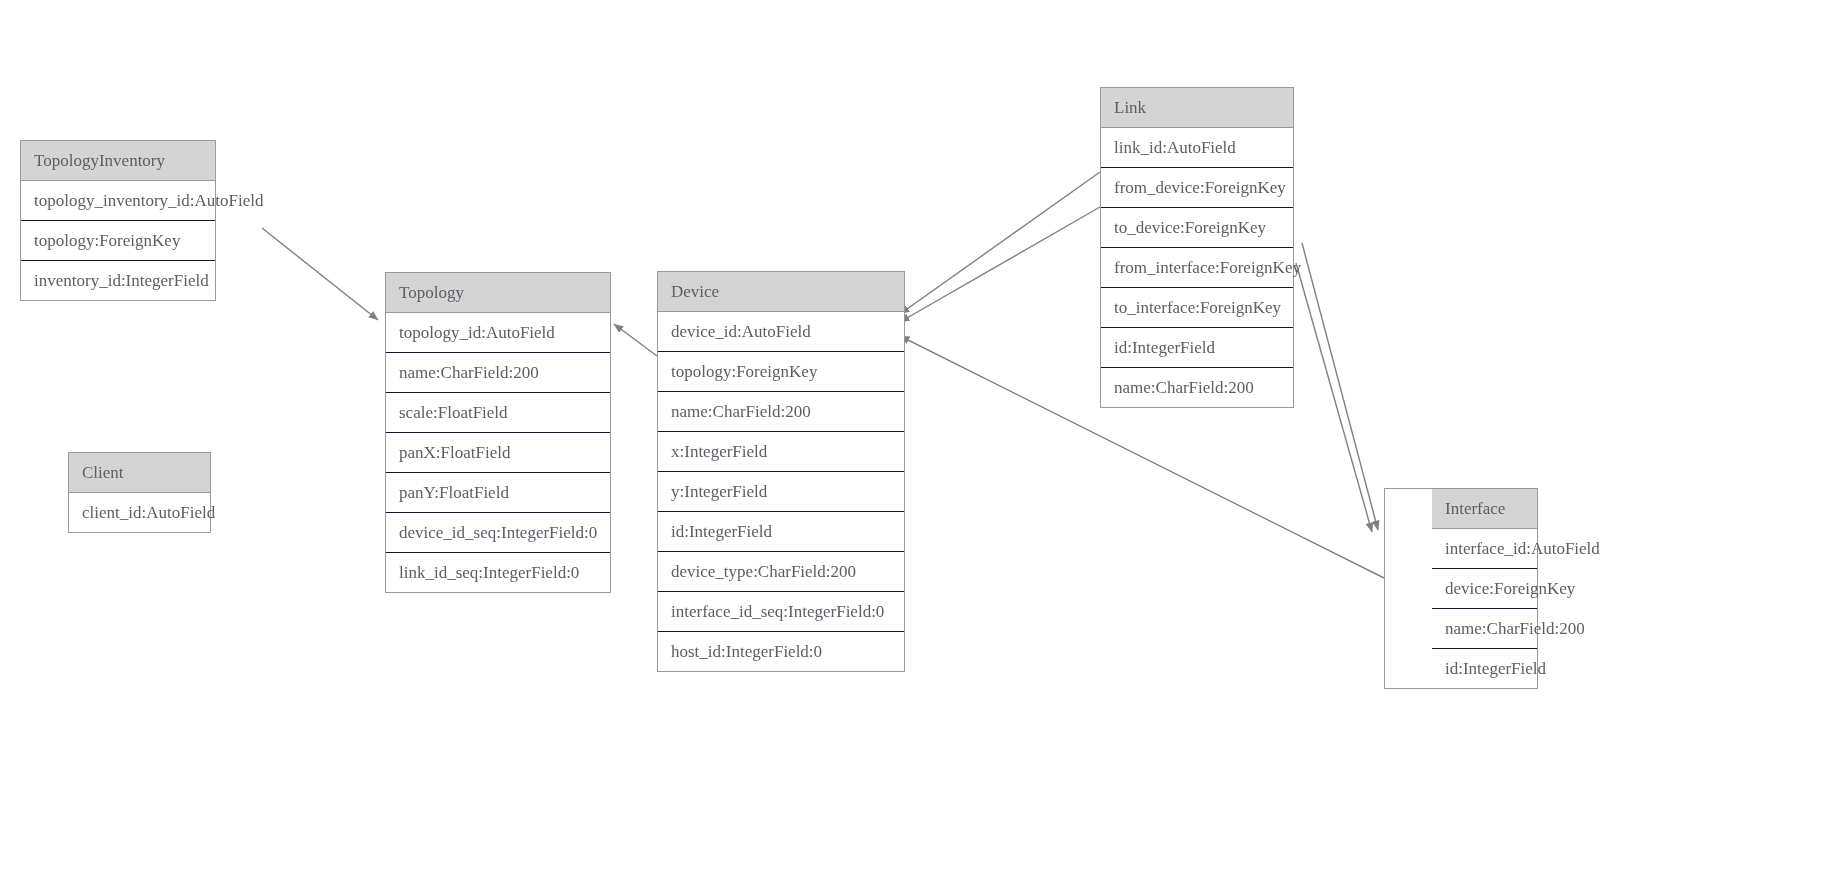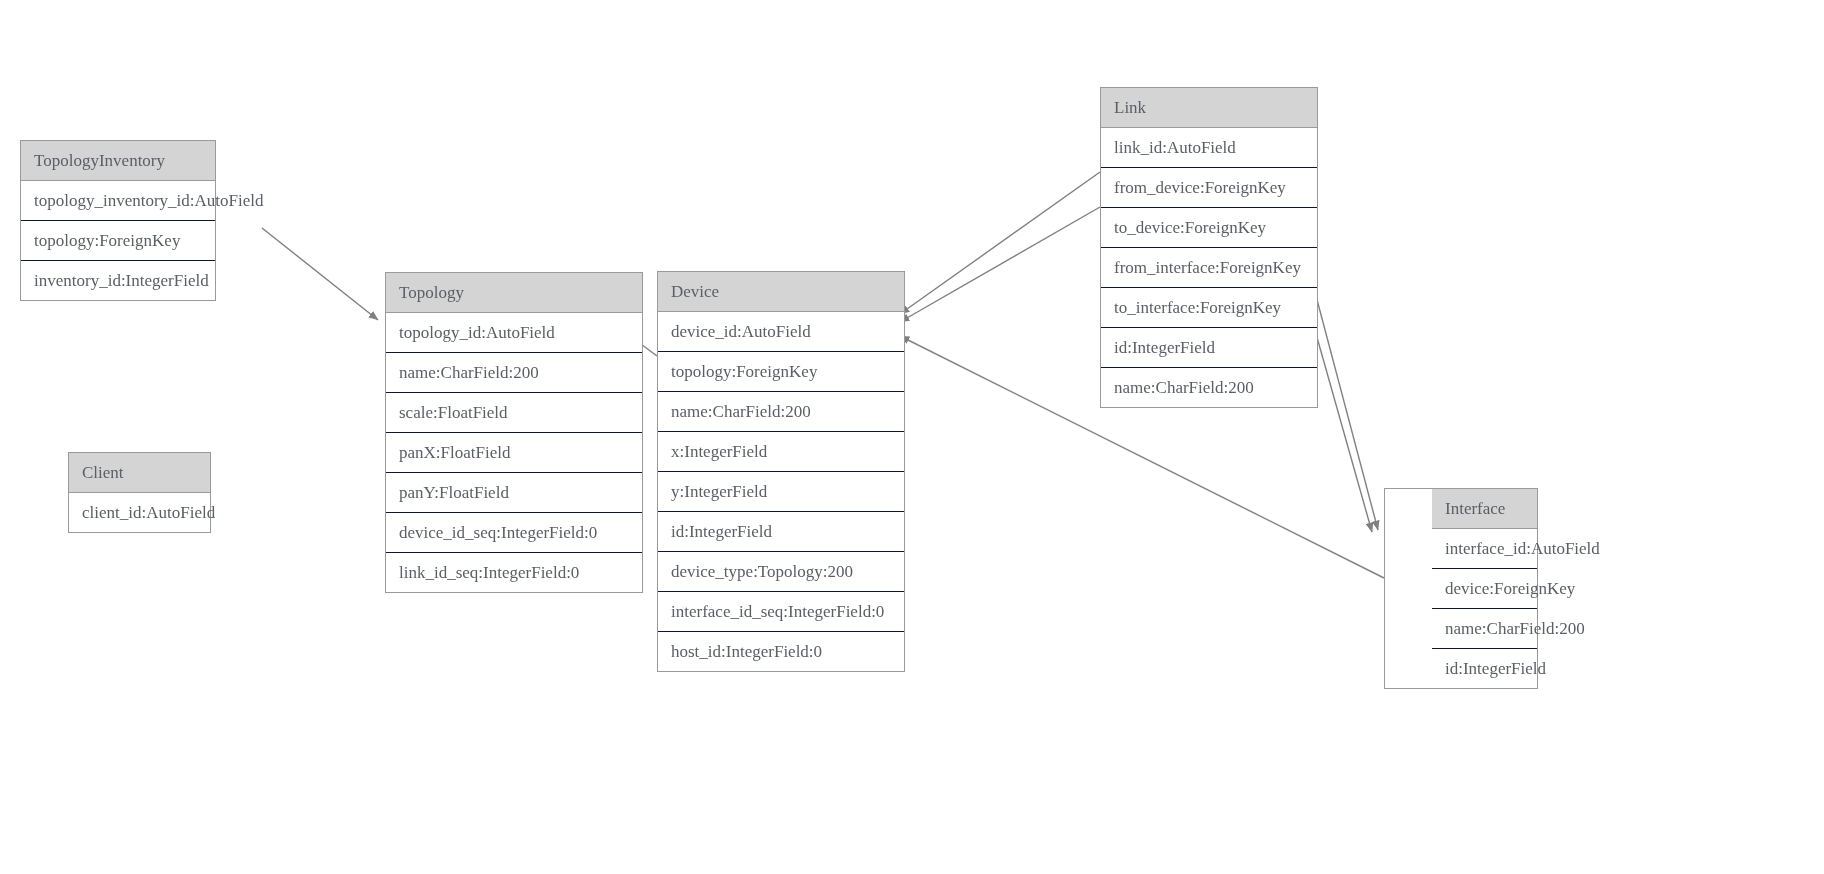--- a/index.html
+++ b/index.html
@@ -99,43 +99,43 @@
 <div class="entity" style="left: 20px; top: 140px; width: 196px;">
       <div class="entity-title">TopologyInventory</div>
       <div class="entity-field">topology_inventory_id:AutoField</div>
       <div class="entity-field">topology:ForeignKey</div>
       <div class="entity-field">inventory_id:IntegerField</div>
     </div>
     <div class="entity" style="left: 68px; top: 452px; width: 143px;">
       <div class="entity-title">Client</div>
       <div class="entity-field">client_id:AutoField</div>
     </div>
-    <div class="entity" style="left: 385px; top: 272px; width: 258px;">
+    <div class="entity" style="left: 385px; top: 272px; width: 226px;">
       <div class="entity-title">Topology</div>
       <div class="entity-field">topology_id:AutoField</div>
       <div class="entity-field">name:CharField:200</div>
       <div class="entity-field">scale:FloatField</div>
       <div class="entity-field">panX:FloatField</div>
       <div class="entity-field">panY:FloatField</div>
       <div class="entity-field">device_id_seq:IntegerField:0</div>
       <div class="entity-field">link_id_seq:IntegerField:0</div>
     </div>
     <div class="entity" style="left: 657px; top: 271px; width: 248px;">
       <div class="entity-title">Device</div>
       <div class="entity-field">device_id:AutoField</div>
       <div class="entity-field">topology:ForeignKey</div>
       <div class="entity-field">name:CharField:200</div>
       <div class="entity-field">x:IntegerField</div>
       <div class="entity-field">y:IntegerField</div>
       <div class="entity-field">id:IntegerField</div>
-      <div class="entity-field">device_type:Topology:200</div>
+      <div class="entity-field">device_type:CharField:200</div>
       <div class="entity-field">interface_id_seq:IntegerField:0</div>
       <div class="entity-field">host_id:IntegerField:0</div>
     </div>
-    <div class="entity" style="left: 1100px; top: 87px; width: 218px; font-family: Liberation Serif, serif;">
+    <div class="entity" style="left: 1100px; top: 87px; width: 194px; font-family: Liberation Serif, serif;">
       <div class="entity-title">Link</div>
       <div class="entity-field">link_id:AutoField</div>
       <div class="entity-field">from_device:ForeignKey</div>
       <div class="entity-field">to_device:ForeignKey</div>
       <div class="entity-field">from_interface:ForeignKey</div>
       <div class="entity-field">to_interface:ForeignKey</div>
       <div class="entity-field">id:IntegerField</div>
       <div class="entity-field">name:CharField:200</div>
     </div>
     <div class="entity" style="left: 1384px; top: 488px; width: 154px; padding-left: 47px;">

